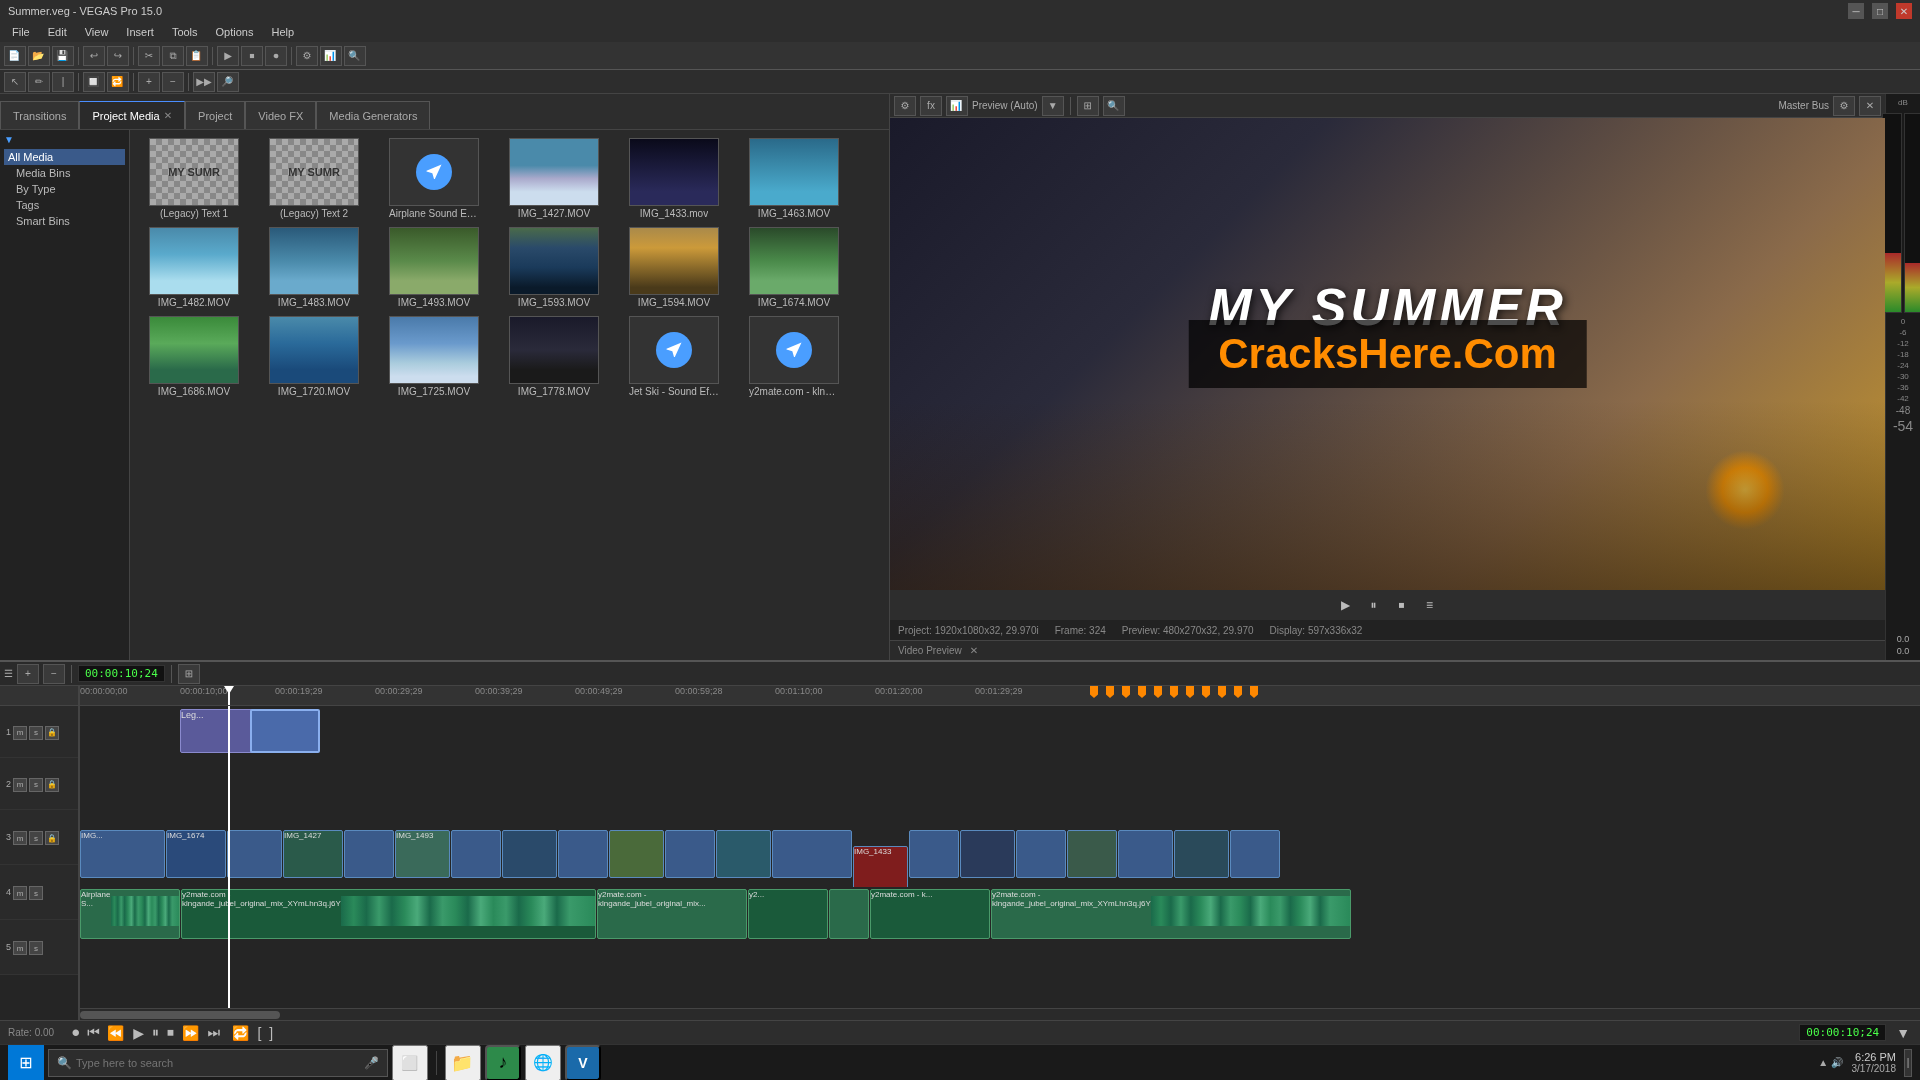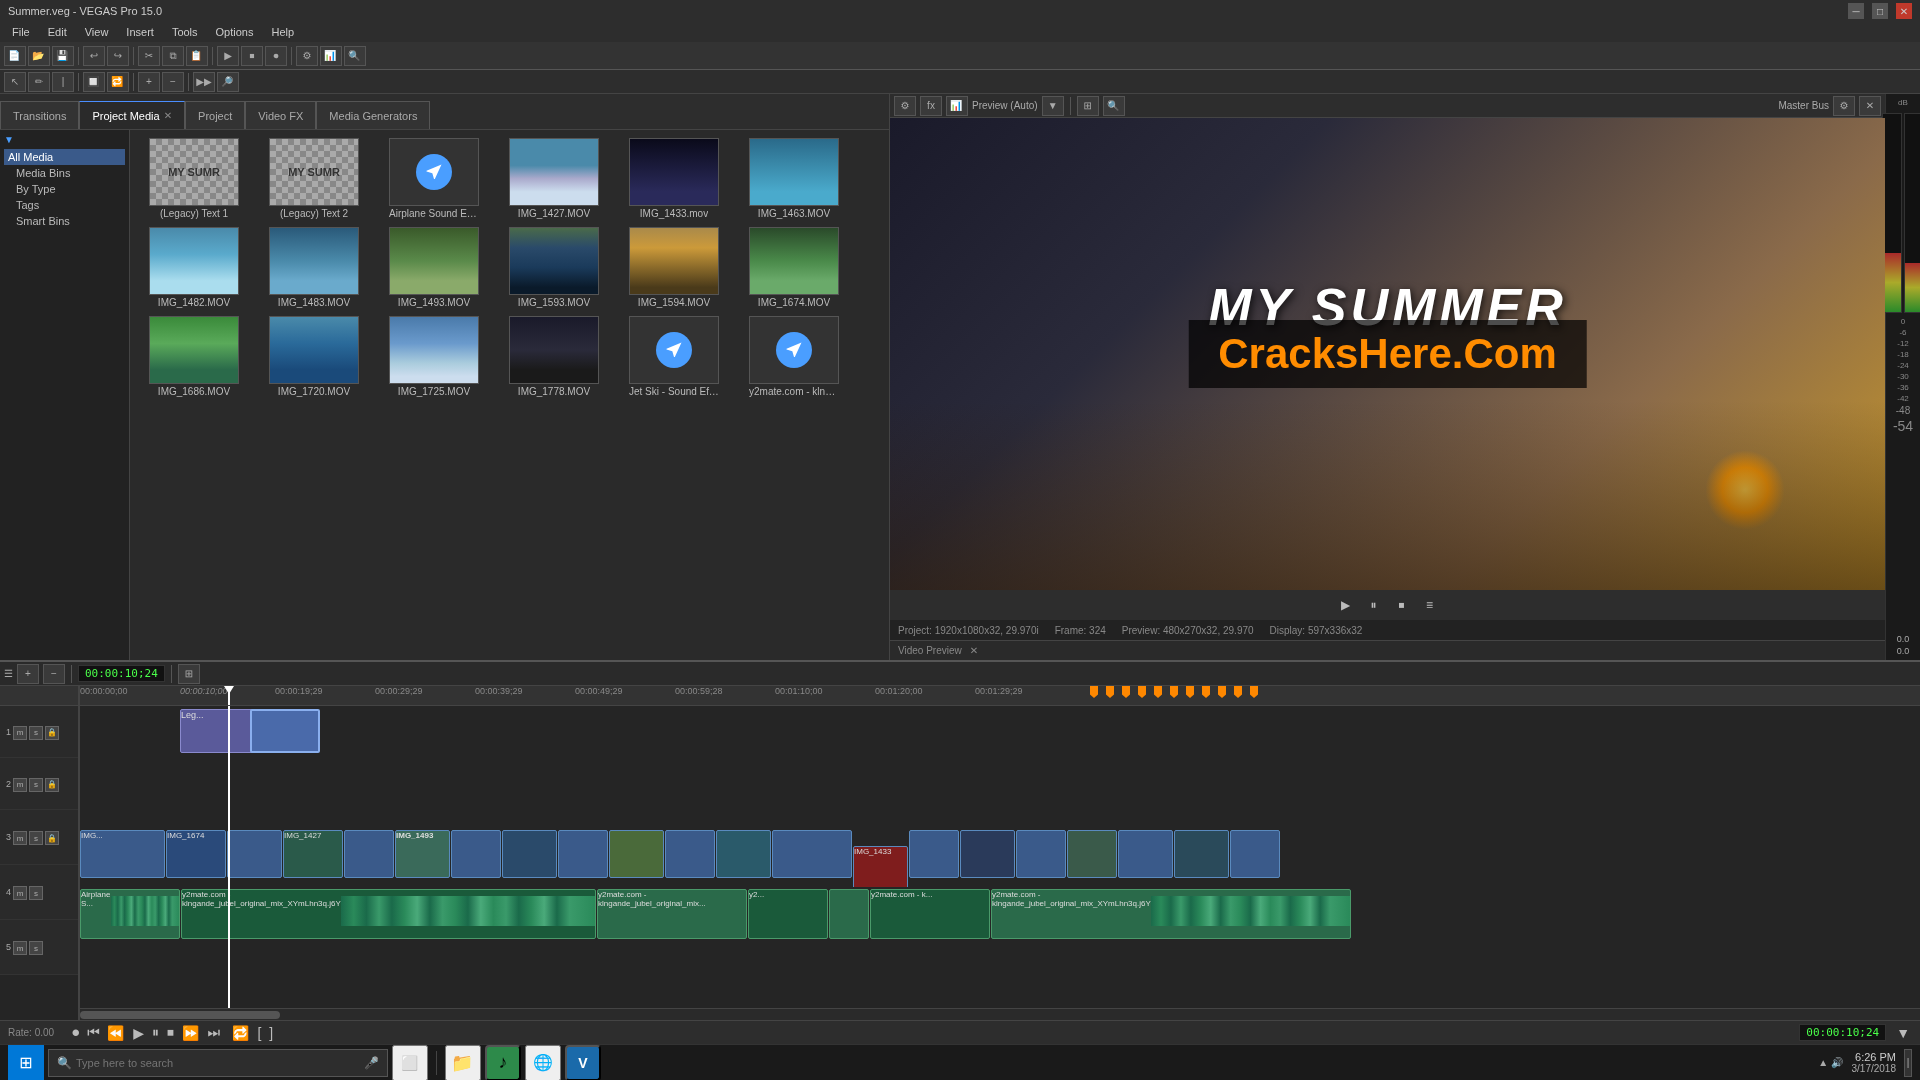--- a/index.html
+++ b/index.html
@@ -952,21 +952,21 @@
               </div>
             </div>
           </div>
         </div>
 
         <div class="timeline-right-col">
 
           <div class="ruler-row">
             <div style="position:relative;width:100%;height:100%;overflow:hidden;">
               <span style="position:absolute;left:0px;font-size:9px;color:#888;">00:00:00;00</span>
-              <span style="position:absolute;left:100px;font-size:9px;color:#888;font-style:italic;">00:00:10;00</span>
+              <span style="position:absolute;left:100px;font-size:9px;color:#888;">00:00:10;00</span>
               <span style="position:absolute;left:195px;font-size:9px;color:#888;">00:00:19;29</span>
               <span style="position:absolute;left:295px;font-size:9px;color:#888;">00:00:29;29</span>
               <span style="position:absolute;left:395px;font-size:9px;color:#888;">00:00:39;29</span>
               <span style="position:absolute;left:495px;font-size:9px;color:#888;">00:00:49;29</span>
               <span style="position:absolute;left:595px;font-size:9px;color:#888;">00:00:59;28</span>
               <span style="position:absolute;left:695px;font-size:9px;color:#888;">00:01:10;00</span>
               <span style="position:absolute;left:795px;font-size:9px;color:#888;">00:01:20;00</span>
               <span style="position:absolute;left:895px;font-size:9px;color:#888;">00:01:29;29</span>
 
               <div style="position:absolute;left:148px;top:0;width:2px;height:100%;background:#fff;"></div>
@@ -1014,21 +1014,21 @@
                 </div>
               <div class="clip video-clip" style="position:relative;left:0;width:60px;height:48px;top:0;background:#2a4a7a;">
                   <span style="font-size:8px;color:#ddd;">IMG_1674</span>
                 </div>
               <div class="clip video-clip" style="position:relative;left:0;width:55px;height:48px;top:0;"></div>
               <div class="clip video-clip" style="position:relative;left:0;width:60px;height:48px;top:0;background:#2a5a4a;">
                   <span style="font-size:8px;color:#ddd;">IMG_1427</span>
                 </div>
               <div class="clip video-clip" style="position:relative;left:0;width:50px;height:48px;top:0;"></div>
               <div class="clip video-clip" style="position:relative;left:0;width:55px;height:48px;top:0;background:#3a6a5a;">
-                  <span style="font-size:8px;color:#ddd;font-weight:bold;">IMG_1493</span>
+                  <span style="font-size:8px;color:#ddd;">IMG_1493</span>
                 </div>
               <div class="clip video-clip" style="position:relative;left:0;width:50px;height:48px;top:0;"></div>
               <div class="clip video-clip" style="position:relative;left:0;width:55px;height:48px;top:0;background:#2a4a6a;"></div>
               <div class="clip video-clip" style="position:relative;left:0;width:50px;height:48px;top:0;"></div>
               <div class="clip video-clip" style="position:relative;left:0;width:55px;height:48px;top:0;background:#4a6a3a;"></div>
               <div class="clip video-clip" style="position:relative;left:0;width:50px;height:48px;top:0;"></div>
               <div class="clip video-clip" style="position:relative;left:0;width:55px;height:48px;top:0;background:#2a5a6a;"></div>
               <div class="clip video-clip" style="position:relative;left:0;width:80px;height:48px;top:0;"></div>
               <div class="clip video-clip" style="position:relative;left:0;width:55px;height:48px;top:16px;background:#7f1d1d;">
                   <span style="font-size:8px;color:#ddd;">IMG_1433</span>

